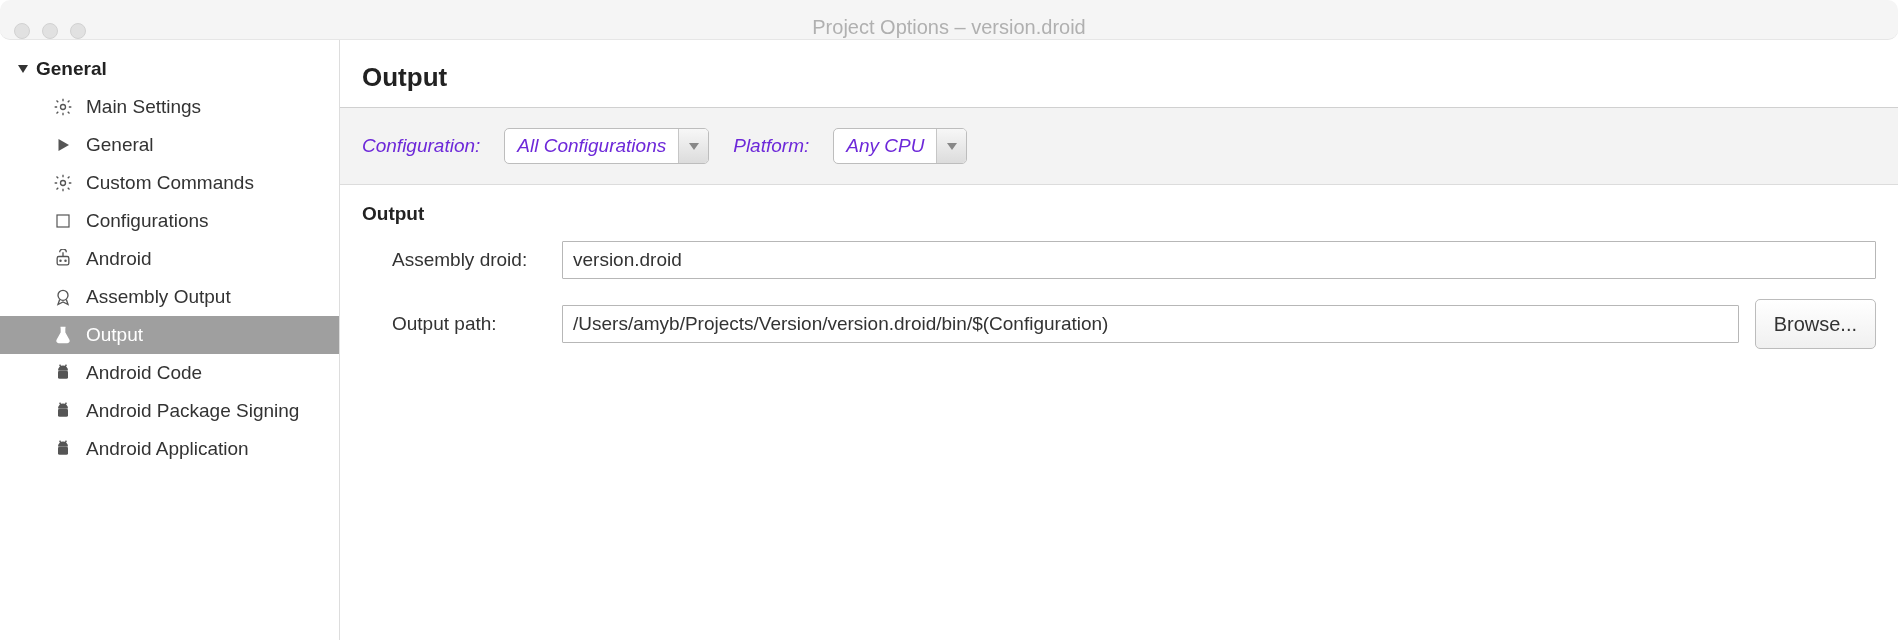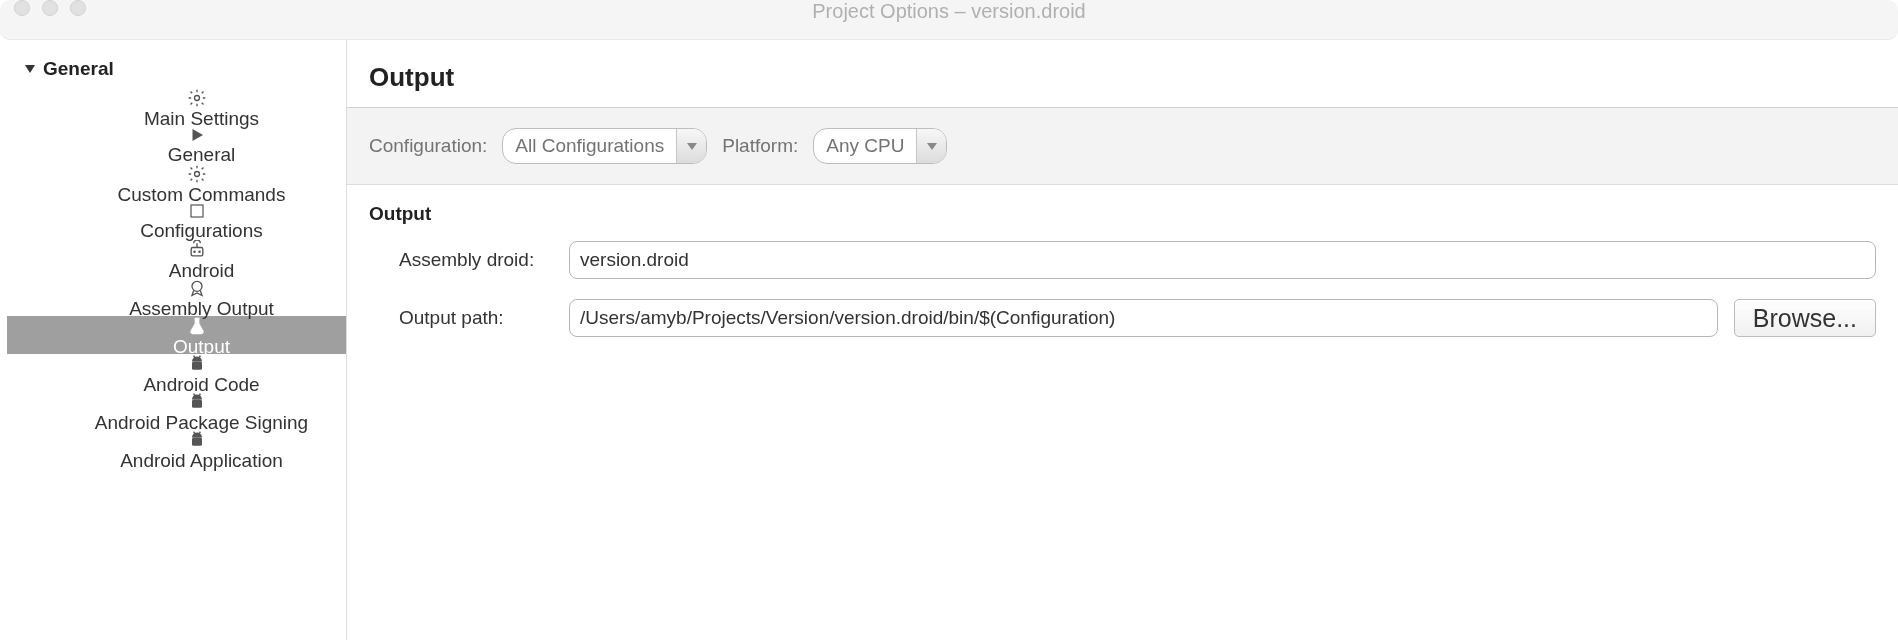--- a/index.html
+++ b/index.html
@@ -1,51 +1,51 @@
 <!DOCTYPE html>
 <html><head>
 <meta charset="utf-8">
 <style>
   * { box-sizing: border-box; }
   html, body { margin:0; padding:0; height:100%; font-family: -apple-system, "Helvetica Neue", Arial, sans-serif; font-size:19px; color:#333; }
   body { width:1898px; height:640px; overflow:hidden; background:#fff; }
 
   
-  .titlebar { height:40px; background:#f5f5f5; border-bottom:1px solid #e6e6e6; display:flex; align-items:flex-start; position:relative;border-radius:10px; }
+  .titlebar { height:40px; background:#f5f5f5; border-bottom:1px solid #e6e6e6; display:flex; align-items:flex-end; position:relative;border-radius:10px; }
   .traffic { display:flex; gap:12px; padding-left:14px; }
   .traffic span { width:16px; height:16px; border-radius:50%; background:#e1e1e1; border:1px solid #d2d2d2; display:block; }
   .titlebar .title { position:absolute; left:0; right:0; text-align:center; color:#b0b0b0; font-size:20px; pointer-events:none; }
 
   .body { display:flex; height:600px; }
 
   
-  .sidebar { width:340px; flex-shrink:0; border-right:1px solid #ddd; padding-top:10px; overflow:hidden;margin-left:7px; }
+  .sidebar { width:340px; flex-shrink:0; border-right:1px solid #ddd; padding-top:10px; overflow:hidden; }
   .cat { display:flex; align-items:center; height:38px; padding-left:14px; font-weight:700; color:#222; cursor:pointer; }
   .cat .disclosure { width:18px; display:flex; justify-content:center; margin-right:4px; }
-  .item { display:flex; align-items:center; height:38px; padding-left:50px; cursor:pointer; color:#333;flex-direction:column; }
+  .item { display:flex; align-items:center; height:38px; padding-left:50px; cursor:pointer; color:#333; }
   .item .icon { width:26px; display:flex; justify-content:center; align-items:center; margin-right:10px; }
   .item.selected { background:#9f9f9f; color:#fff; }
   .item.selected svg { stroke:#fff; fill:#fff; }
 
   
   .main { flex:1; display:flex; flex-direction:column; }
   .header { padding:22px 22px 14px 22px; border-bottom:1px solid #d0d0d0; background:#fff; }
   .header h1 { margin:0; font-size:26px; font-weight:700; color:#222; }
 
-  .configbar { background:#f3f3f3; border-bottom:1px solid #dcdcdc; padding:20px 22px; display:flex; align-items:center; gap:15px; font-size:19px; color:#737373; }
-  .dropdown { display:flex; align-items:stretch; border:1px solid #bdbdbd; border-radius:14px; overflow:hidden; background:#fff; height:36px; cursor:pointer; }
+  .configbar { background:#f3f3f3; border-bottom:1px solid #dcdcdc; padding:20px 22px; display:flex; align-items:center; gap:24px; font-size:19px; color:#6d28d9;font-style:italic; }
+  .dropdown { display:flex; align-items:stretch; border:1px solid #bdbdbd; border-radius:5px; overflow:hidden; background:#fff; height:36px; cursor:pointer; }
   .dropdown .dd-label { padding:0 12px; display:flex; align-items:center; }
   .dropdown .dd-btn { width:30px; background:linear-gradient(to bottom,#f7f7f7,#dcdcdc); border-left:1px solid #c6c6c6; display:flex; align-items:center; justify-content:center; }
 
   .section { padding:18px 22px; }
   .section-title { font-weight:700; color:#222; margin-bottom:16px; }
   .row { display:flex; align-items:center; margin-bottom:20px; }
   .row .label { width:200px; padding-left:30px; color:#333; }
-  .row input[type=text] { flex:1; height:38px; border:1px solid #b7b7b7; border-radius:8px; padding:0 10px; font-size:19px; color:#333; background:#fff; }
-  .row .browse { margin-left:16px; height:38px; padding:0 18px; border:1px solid #bcbcbc; border-radius:5px; background:linear-gradient(to bottom,#ffffff,#f0f0f0); cursor:pointer; font-size:25px; color:#333; }
+  .row input[type=text] { flex:1; height:38px; border:1px solid #b7b7b7; border-radius:1px; padding:0 10px; font-size:19px; color:#333; background:#fff; }
+  .row .browse { margin-left:16px; height:50px; padding:0 18px; border:1px solid #bcbcbc; border-radius:5px; background:linear-gradient(to bottom,#ffffff,#f0f0f0); cursor:pointer; font-size:20px; color:#333; }
 
   
   svg { stroke:#555; fill:none; stroke-width:1.6; }
   .item.selected svg { stroke:#fff; }
 </style>
 </head>
 <body>
 
 <div class="titlebar">
   <div class="traffic">

